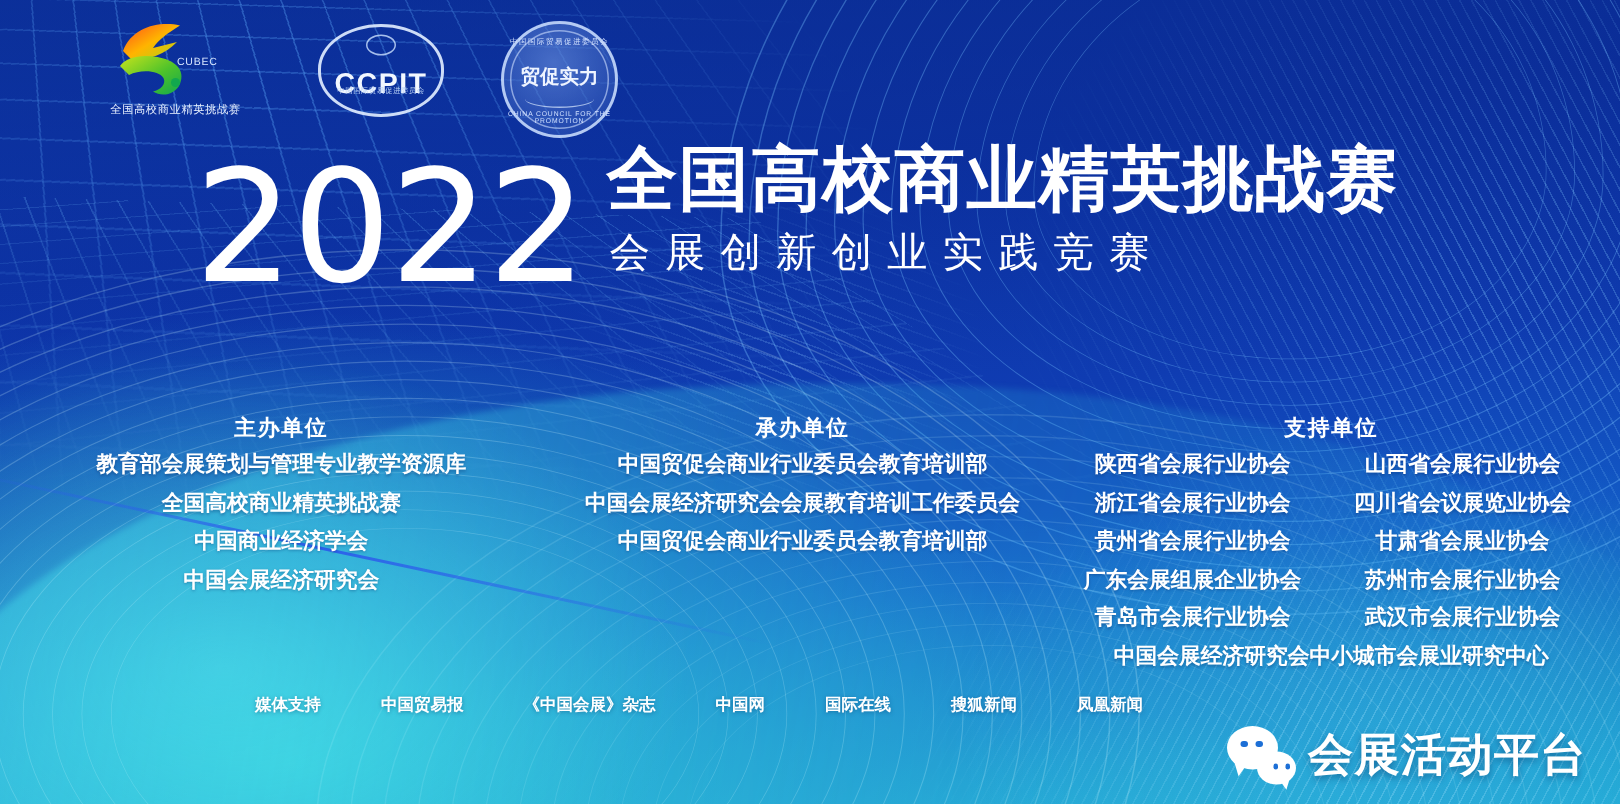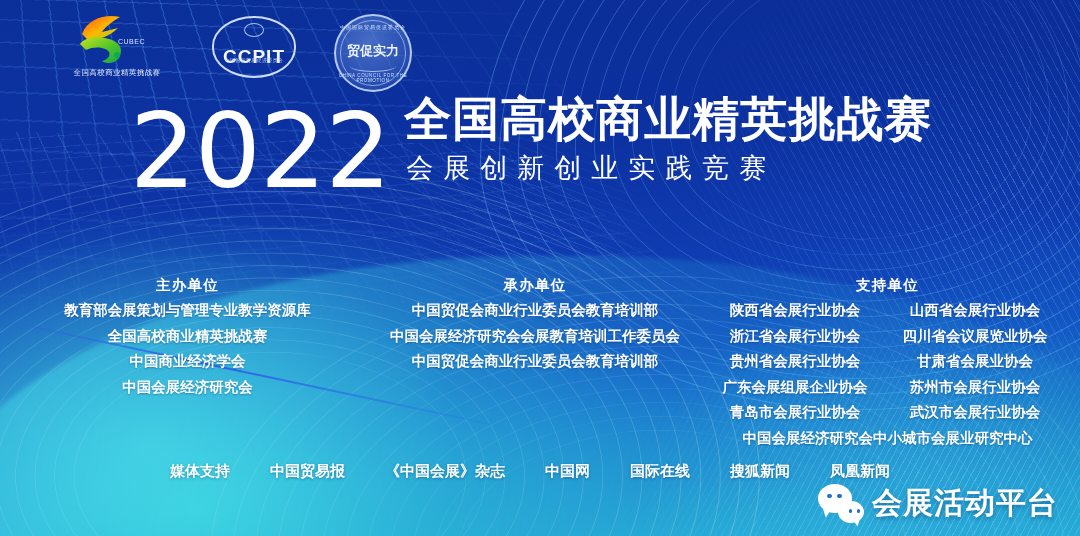--- a/index.html
+++ b/index.html
@@ -134,21 +134,21 @@
   .col-c{width:385px;}
   .col-head{font-size:14.5px;font-weight:bold;letter-spacing:1.2px;margin-bottom:8px;}
   .col-line{font-size:14.5px;font-weight:bold;line-height:1;margin-bottom:11px;white-space:nowrap;text-shadow:0 1px 2px rgba(4,30,90,.35);}
   .pair{display:flex;width:100%;justify-content:center;margin-bottom:11px;}
   .pair span{font-size:14.5px;font-weight:bold;line-height:1;white-space:nowrap;text-shadow:0 1px 2px rgba(4,30,90,.35);}
   .pair .p1{width:175px;text-align:center;font-family:Liberation Serif, serif;}
   .pair .p2{width:185px;text-align:center;}
 
   
   .media{position:absolute;top:462px;left:170px;display:flex;align-items:center;gap:40px;z-index:6;}
-  .media span{font-size:15px;font-weight:bold;color:#ffffff;white-space:nowrap;text-shadow:0 1px 3px rgba(4,40,90,.4);}
+  .media span{font-size:11px;font-weight:bold;color:#ffffff;white-space:nowrap;text-shadow:0 1px 3px rgba(4,40,90,.4);}
 
   
   .wechat{position:absolute;right:22px;bottom:12px;display:flex;align-items:center;gap:8px;z-index:7;}
   .wx-icon{width:46px;height:40px;position:relative;}
   .wx-big{position:absolute;left:0;top:0;width:34px;height:29px;background:#fff;border-radius:50%;}
   .wx-big:after{content:"";position:absolute;left:5px;bottom:-5px;width:9px;height:9px;background:#fff;
     clip-path:polygon(0 0,100% 0,30% 100%);}
   .wx-sm{position:absolute;right:0;bottom:1px;width:26px;height:22px;background:#fff;border-radius:50%;}
   .wx-sm:after{content:"";position:absolute;right:4px;bottom:-4px;width:8px;height:8px;background:#fff;
     clip-path:polygon(0 0,100% 0,70% 100%);}

